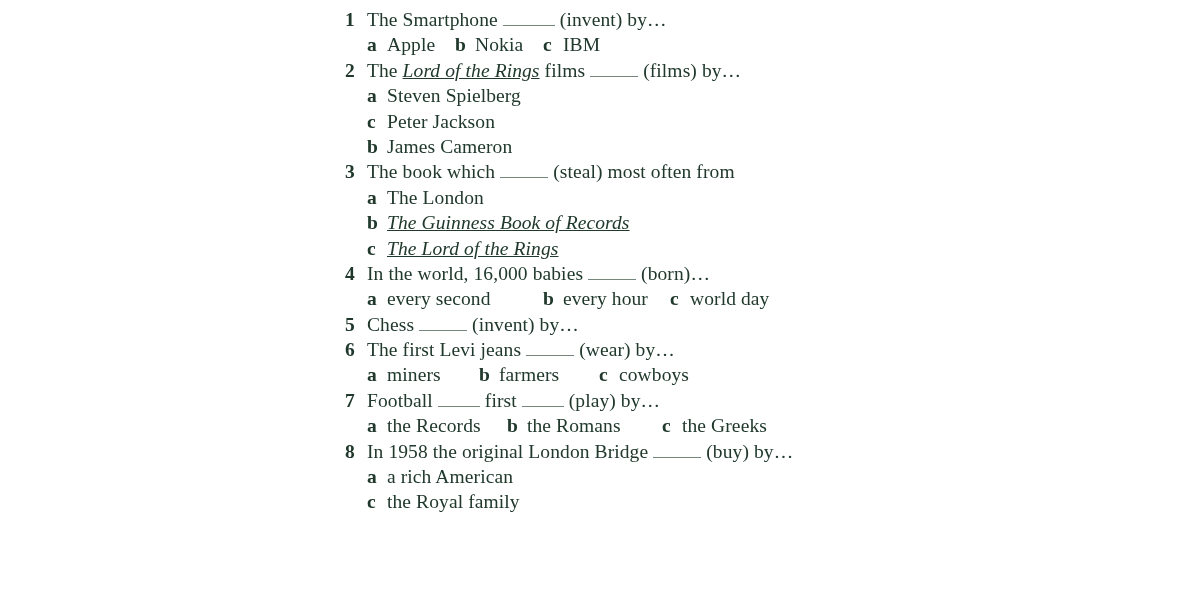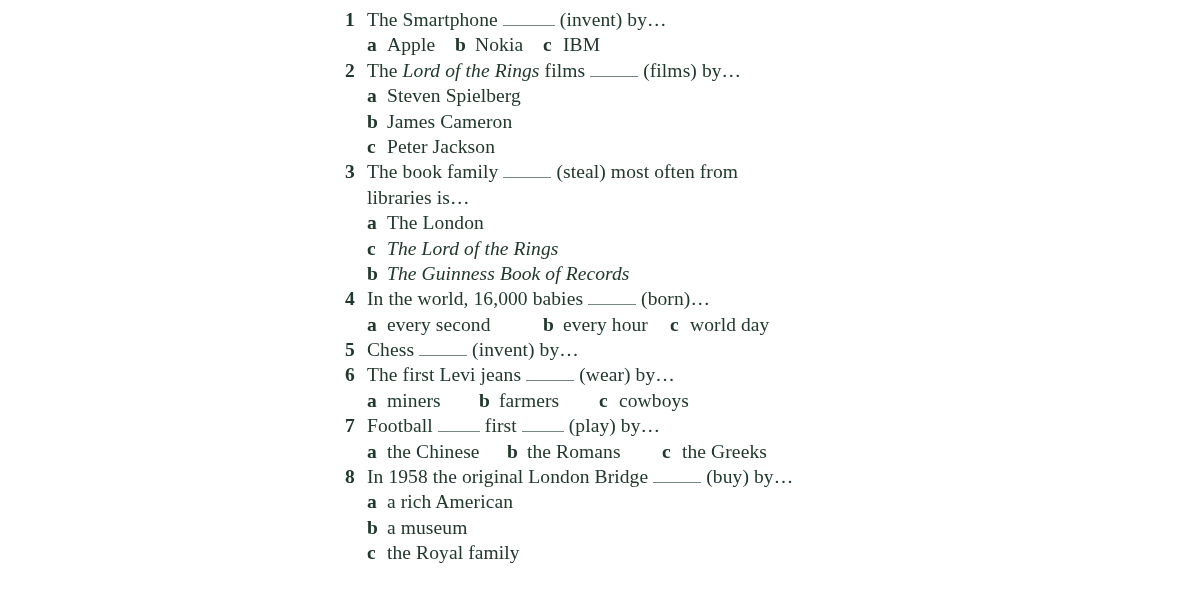--- a/index.html
+++ b/index.html
@@ -16,21 +16,21 @@
     font-size:19.5px;letter-spacing:0.1px;
   }
   .line{
     display:flex;align-items:baseline;
     height:25.4px;line-height:25.4px;white-space:nowrap;
   }
   .num{flex:0 0 22px;font-weight:bold;}
   .body{flex:1;min-width:0;}
   .letter{display:inline-block;width:20px;font-weight:bold;}
   .opt{display:inline-block;}
-  .it{font-style:italic;}
+  .it{font-style:italic;text-decoration:underline;}
   .blank{
     display:inline-block;width:48px;height:2px;margin:0 5px;
     border-bottom:1.7px solid #75877b;
   }
   .blank-lg{width:52px;}
   .blank-sm{width:42px;}
 </style>
 </head>
 <body>
 
@@ -51,46 +51,42 @@
       <span class="body"><span>The</span>
         <span class="it">Lord of the Rings</span>
         <span>films</span><span class="blank"></span><span>(films) by…</span></span>
     </div>
     <div class="line">
       <span class="num"></span>
       <span class="body"><span class="letter">a</span><span>Steven Spielberg</span></span>
     </div>
     <div class="line">
       <span class="num"></span>
-      <span class="body"><span class="letter">b</span><span>James Cameron</span></span>
+      <span class="body"><span class="letter">c</span><span>Peter Jackson</span></span>
     </div>
     <div class="line">
       <span class="num"></span>
-      <span class="body"><span class="letter">c</span><span>Peter Jackson</span></span>
+      <span class="body"><span class="letter">b</span><span>James Cameron</span></span>
     </div>
 
     <div class="line">
       <span class="num">3</span>
-      <span class="body"><span>The book family</span><span class="blank"></span><span>(steal) most often from</span></span>
-    </div>
-    <div class="line">
-      <span class="num"></span>
-      <span class="body">libraries is…</span>
+      <span class="body"><span>The book which</span><span class="blank"></span><span>(steal) most often from</span></span>
     </div>
     <div class="line">
       <span class="num"></span>
       <span class="body"><span class="letter">a</span><span>The London</span></span>
     </div>
     <div class="line">
       <span class="num"></span>
-      <span class="body"><span class="letter">c</span><span class="it">The Lord of the Rings</span></span>
+      <span class="body"><span class="letter">b</span><span class="it">The Guinness Book of Records</span></span>
     </div>
     <div class="line">
       <span class="num"></span>
-      <span class="body"><span class="letter">b</span><span class="it">The Guinness Book of Records</span></span>
+      <span class="body"><span class="letter">c</span><span class="it">The Lord of the Rings</span></span>
     </div>
 
     <div class="line">
       <span class="num">4</span>
       <span class="body"><span>In the world, 16,000 babies</span><span class="blank"></span><span>(born)…</span></span>
     </div>
     <div class="line">
       <span class="num"></span>
       <span class="body"><span class="opt" style="width:176px"><span class="letter">a</span><span>every second</span></span><span class="opt" style="width:127px"><span class="letter">b</span><span>every hour</span></span><span class="opt"><span class="letter">c</span><span>world day</span></span></span>
     </div>
@@ -108,34 +104,30 @@
       <span class="num"></span>
       <span class="body"><span class="opt" style="width:112px"><span class="letter">a</span><span>miners</span></span><span class="opt" style="width:120px"><span class="letter">b</span><span>farmers</span></span><span class="opt"><span class="letter">c</span><span>cowboys</span></span></span>
     </div>
 
     <div class="line">
       <span class="num">7</span>
       <span class="body"><span>Football</span><span class="blank blank-sm"></span><span>first</span><span class="blank blank-sm"></span><span>(play) by…</span></span>
     </div>
     <div class="line">
       <span class="num"></span>
-      <span class="body"><span class="opt" style="width:140px"><span class="letter">a</span><span>the Chinese</span></span><span class="opt" style="width:155px"><span class="letter">b</span><span>the Romans</span></span><span class="opt"><span class="letter">c</span><span>the Greeks</span></span></span>
+      <span class="body"><span class="opt" style="width:140px"><span class="letter">a</span><span>the Records</span></span><span class="opt" style="width:155px"><span class="letter">b</span><span>the Romans</span></span><span class="opt"><span class="letter">c</span><span>the Greeks</span></span></span>
     </div>
 
     <div class="line">
       <span class="num">8</span>
       <span class="body"><span>In 1958 the original London Bridge</span><span class="blank"></span><span>(buy) by…</span></span>
     </div>
     <div class="line">
       <span class="num"></span>
       <span class="body"><span class="letter">a</span><span>a rich American</span></span>
     </div>
     <div class="line">
       <span class="num"></span>
-      <span class="body"><span class="letter">b</span><span>a museum</span></span>
-    </div>
-    <div class="line">
-      <span class="num"></span>
       <span class="body"><span class="letter">c</span><span>the Royal family</span></span>
     </div>
 
   </div>
 </div>
 
 </body></html>

